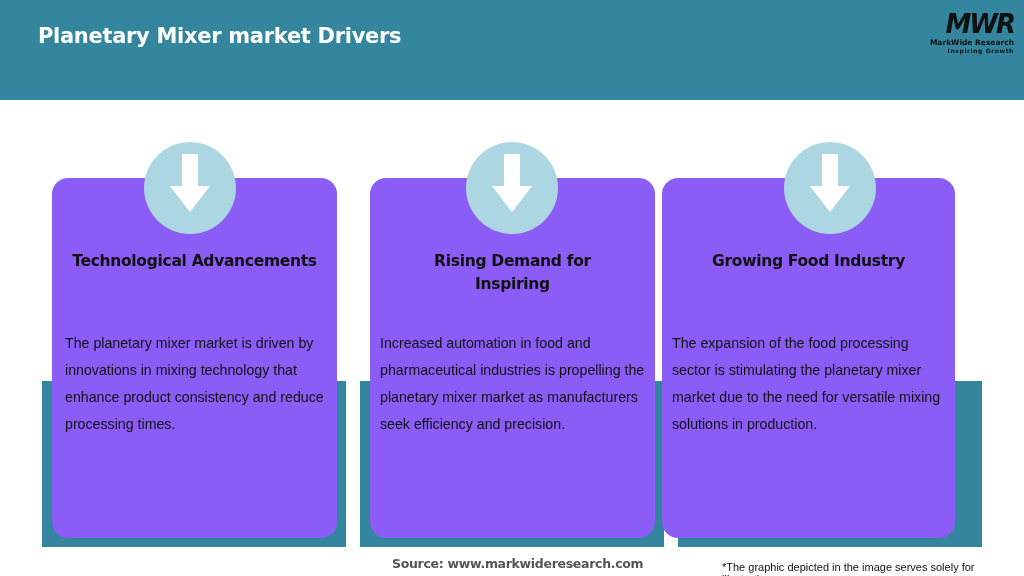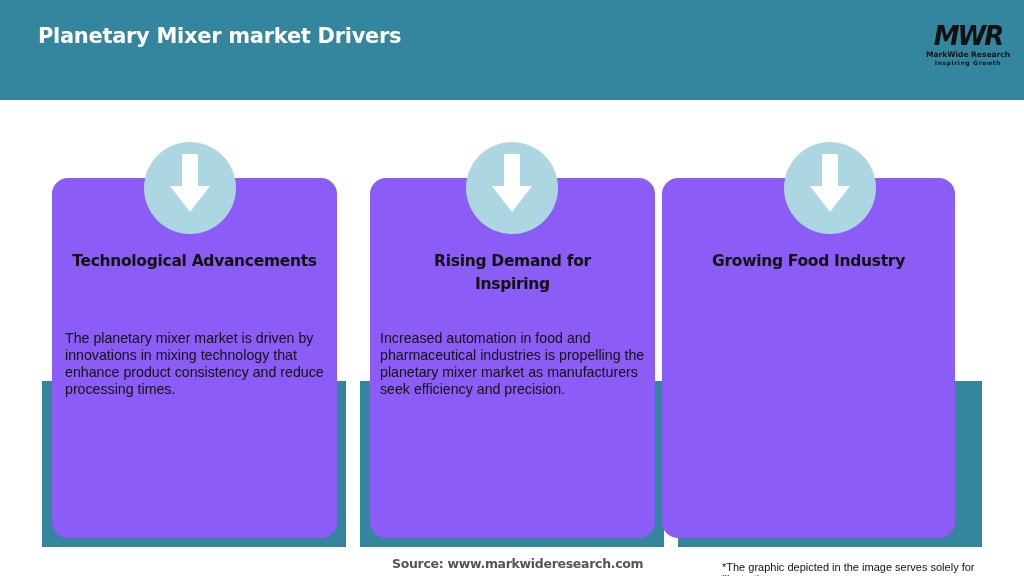--- a/index.html
+++ b/index.html
@@ -1,28 +1,28 @@
 <!DOCTYPE html>
 <html><head>
 <meta charset="utf-8">
 <style>
   html, body { margin:0; padding:0; }
   body { width:1024px; height:576px; position:relative; background:#ffffff; overflow:hidden; font-family:"Liberation Sans", sans-serif; }
   .header { position:absolute; left:0; top:0; width:1024px; height:100px; background:#33869d;padding-left:36px; }
   .title { position:absolute; left:38px; top:24px; color:#ffffff; font-family:"DejaVu Sans", sans-serif; font-weight:bold; font-size:21px; letter-spacing:-0.3px; }
-  .logo { position:absolute; left:922px; top:10px; width:92px; height:48px; text-align:center; color:#111;margin-top:12px; }
+  .logo { position:absolute; left:922px; top:10px; width:92px; height:48px; text-align:right; color:#111; }
   .logo-mark { font-family:"DejaVu Sans", sans-serif; font-weight:bold; font-style:italic; font-size:26px; line-height:28px; letter-spacing:-2px; color:#111; }
   .logo-name { font-family:"DejaVu Sans", sans-serif; font-weight:bold; font-size:7.5px; line-height:9px; color:#111; }
   .logo-tag { font-family:"DejaVu Sans", sans-serif; font-weight:bold; font-size:6px; line-height:7px; letter-spacing:0.6px; color:#111; }
   .back { position:absolute; top:381px; height:166px; width:304px; background:#33869d; }
   .card { position:absolute; top:178px; width:285px; height:360px; background:#8b5cf6; border-radius:16px; }
   .circle { position:absolute; top:142px; width:92px; height:92px; border-radius:50%; background:#acd7e2; }
   .circle svg { position:absolute; left:26px; top:12px; }
   .card-title { position:absolute; left:16px; right:16px; top:74px; text-align:center; font-family:"DejaVu Sans", sans-serif; font-weight:bold; font-size:15.5px; line-height:23px; color:#111; letter-spacing:-0.3px; }
-  .card-text { position:absolute; left:13px; right:10px; top:152px; font-size:14.2px; line-height:17px; color:#111; }
+  .card-text { position:absolute; left:13px; right:10px; top:152px; font-size:14.2px; line-height:27px; color:#111; }
   .source { position:absolute; left:392px; top:556px; font-family:"DejaVu Sans", sans-serif; font-weight:bold; font-size:12.5px; color:#555; letter-spacing:-0.3px; }
   .note { position:absolute; left:722px; top:561px; font-size:11px; color:#111; }
 </style>
 </head>
 <body>
 
 <div class="header">
   <div class="title">Planetary Mixer market Drivers</div>
   <div class="logo">
     <div class="logo-mark">MWR</div>
@@ -49,20 +49,21 @@
 </div>
 <div class="circle" style="left:466px;">
   <svg width="40" height="60" viewBox="0 0 40 60">
       <path d="M12 0 H28 V32 H40 L20 58 L0 32 H12 Z" fill="#ffffff"></path>
     </svg>
 </div>
 
 <div class="back" style="left:678px;"></div>
 <div class="card" style="left:662px;padding-left:8px;">
   <div class="card-title" style="top:72px;">Growing Food Industry</div>
+  <div class="card-text" style="left:10px;">The expansion of the food processing sector is stimulating the planetary mixer market due to the need for versatile mixing solutions in production.</div>
 </div>
 <div class="circle" style="left:784px;">
   <svg width="40" height="60" viewBox="0 0 40 60">
       <path d="M12 0 H28 V32 H40 L20 58 L0 32 H12 Z" fill="#ffffff"></path>
     </svg>
 </div>
 
 <div class="source">Source: www.markwideresearch.com</div>
 <div class="note">*The graphic depicted in the image serves solely for illustrative purposes</div>
 

